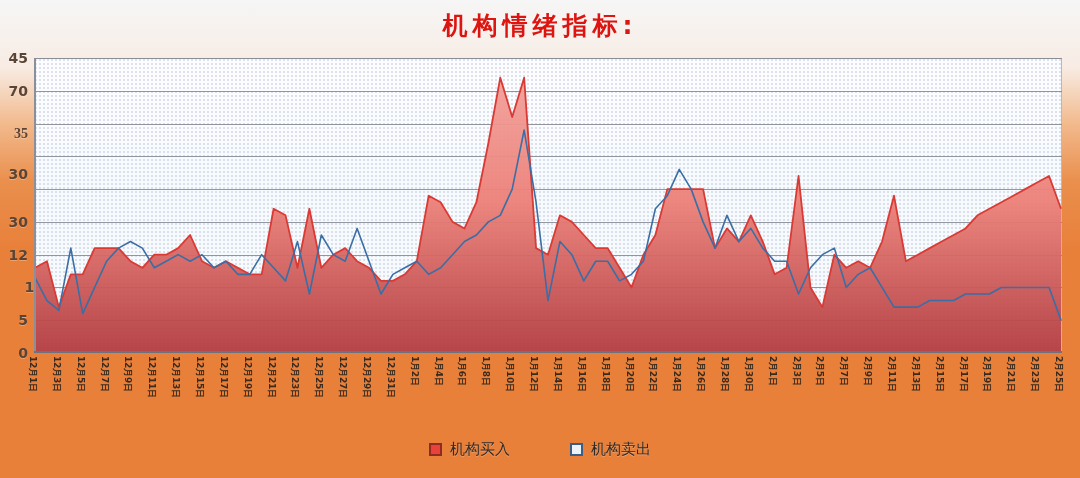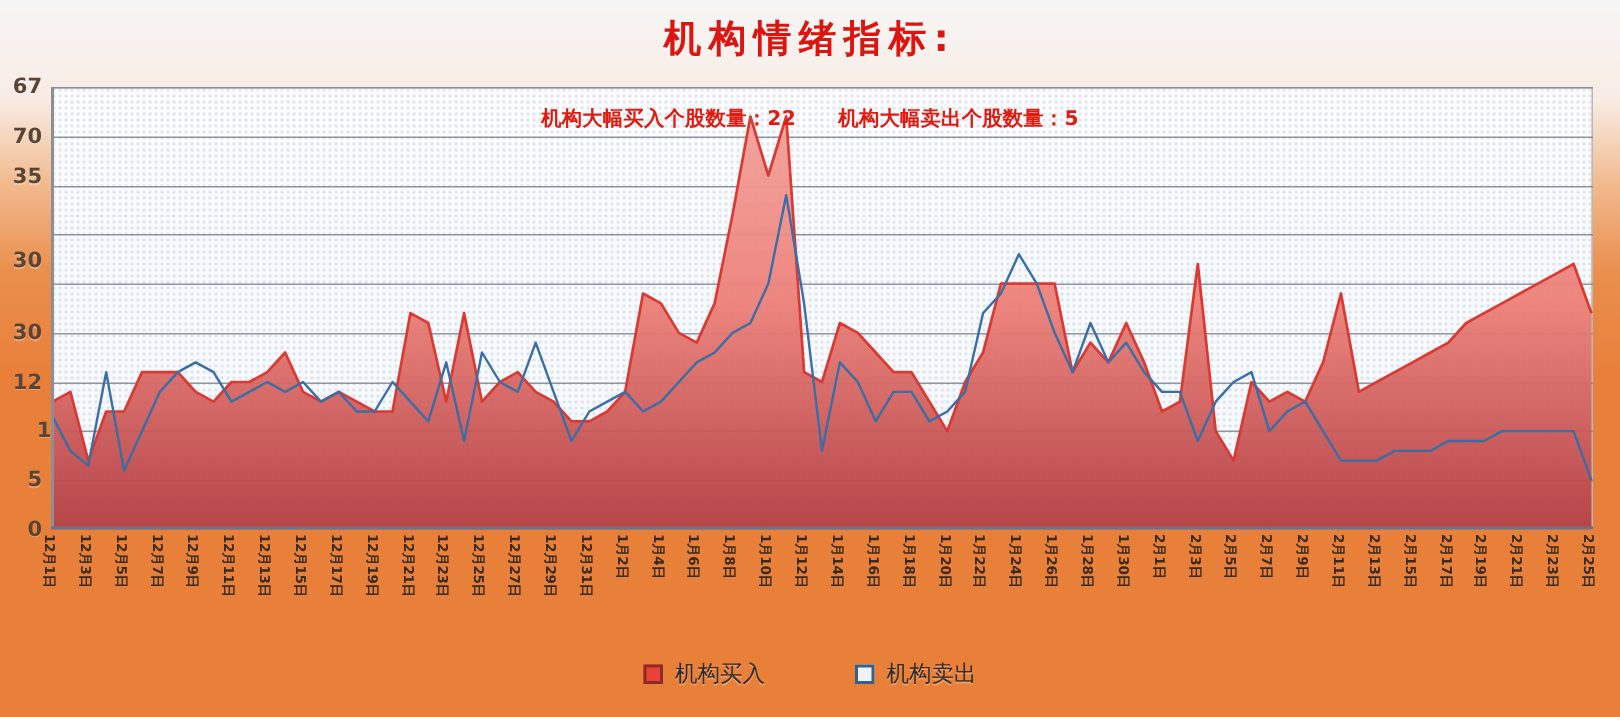--- a/index.html
+++ b/index.html
@@ -100,23 +100,23 @@
   </div>
 
   <div class="ylabels" id="ylabels">
       <div class="ylabel" style="top: 295px;">0</div>
       <div class="ylabel" style="top: 262.222px;">5</div>
       <div class="ylabel" style="top: 229.444px; margin-left: 16px;">10</div>
       <div class="ylabel" style="top: 196.667px;">12</div>
       <div class="ylabel" style="top: 163.889px;">30</div>
       <div class="ylabel" style="top: 131.111px; margin-left: 28px;">25</div>
       <div class="ylabel" style="top: 116px;">30</div>
-      <div class="ylabel" style="top: 60px;">35</div>
+      <div class="ylabel" style="top: 76px; font-family: Liberation Serif, serif;">35</div>
       <div class="ylabel" style="top: 32.7778px;">70</div>
-      <div class="ylabel" style="top: 0px;">67</div>
+      <div class="ylabel" style="top: 0px;">45</div>
     </div>
 
   <div class="plot-wrap">
     <div class="plot-bg"></div>
     <div id="gridlines">
         <div class="gridline" style="top: 262.222px;"></div>
         <div class="gridline" style="top: 229.444px;"></div>
         <div class="gridline" style="top: 196.667px;"></div>
         <div class="gridline" style="top: 163.889px;"></div>
         <div class="gridline" style="top: 131.111px;"></div>
@@ -134,25 +134,20 @@
           </linearGradient>
         </defs>
         <polygon points="1,295 1,209.77777777777777 12.930232558139535,203.22222222222223 24.86046511627907,249.11111111111111 36.7906976744186,216.33333333333331 48.72093023255814,216.33333333333331 60.651162790697676,190.1111111111111 72.5813953488372,190.1111111111111 84.51162790697674,190.1111111111111 96.44186046511628,203.22222222222223 108.37209302325581,209.77777777777777 120.30232558139535,196.66666666666669 132.2325581395349,196.66666666666669 144.1627906976744,190.1111111111111 156.09302325581396,177 168.02325581395348,203.22222222222223 179.95348837209303,209.77777777777777 191.88372093023256,203.22222222222223 203.8139534883721,209.77777777777777 215.74418604651163,216.33333333333331 227.67441860465115,216.33333333333331 239.6046511627907,150.77777777777777 251.53488372093022,157.33333333333334 263.4651162790698,209.77777777777777 275.3953488372093,150.77777777777777 287.3255813953488,209.77777777777777 299.25581395348837,196.66666666666669 311.1860465116279,190.1111111111111 323.1162790697674,203.22222222222223 335.04651162790697,209.77777777777777 346.9767441860465,222.88888888888889 358.90697674418607,222.88888888888889 370.83720930232556,216.33333333333331 382.7674418604651,203.22222222222223 394.69767441860466,137.66666666666666 406.6279069767442,144.22222222222223 418.5581395348837,163.88888888888889 430.48837209302326,170.44444444444446 442.4186046511628,144.22222222222223 454.3488372093023,85.2222222222222 466.27906976744185,19.666666666666686 478.2093023255814,59 490.13953488372096,19.666666666666686 502.06976744186045,190.1111111111111 514,196.66666666666669 525.9302325581396,157.33333333333334 537.8604651162791,163.88888888888889 549.7906976744187,177 561.7209302325581,190.1111111111111 573.6511627906976,190.1111111111111 585.5813953488372,209.77777777777777 597.5116279069767,229.44444444444446 609.4418604651163,196.66666666666669 621.3720930232558,177 633.3023255813954,131.11111111111111 645.2325581395348,131.11111111111111 657.1627906976744,131.11111111111111 669.0930232558139,131.11111111111111 681.0232558139535,190.1111111111111 692.953488372093,170.44444444444446 704.8837209302326,183.55555555555554 716.8139534883721,157.33333333333334 728.7441860465116,183.55555555555554 740.6744186046511,216.33333333333331 752.6046511627907,209.77777777777777 764.5348837209302,118 776.4651162790698,229.44444444444446 788.3953488372093,249.11111111111111 800.3255813953489,196.66666666666669 812.2558139534884,209.77777777777777 824.1860465116279,203.22222222222223 836.1162790697674,209.77777777777777 848.046511627907,183.55555555555554 859.9767441860465,137.66666666666666 871.9069767441861,203.22222222222223 883.8372093023256,196.66666666666669 895.7674418604652,190.1111111111111 907.6976744186046,183.55555555555554 919.6279069767442,177 931.5581395348837,170.44444444444446 943.4883720930233,157.33333333333334 955.4186046511628,150.77777777777777 967.3488372093024,144.22222222222223 979.2790697674419,137.66666666666666 991.2093023255813,131.11111111111111 1003.1395348837209,124.55555555555557 1015.0697674418604,118 1027,150.77777777777777 1027,295" fill="url(#areaGrad)"></polygon>
         <polyline points="1,209.77777777777777 12.930232558139535,203.22222222222223 24.86046511627907,249.11111111111111 36.7906976744186,216.33333333333331 48.72093023255814,216.33333333333331 60.651162790697676,190.1111111111111 72.5813953488372,190.1111111111111 84.51162790697674,190.1111111111111 96.44186046511628,203.22222222222223 108.37209302325581,209.77777777777777 120.30232558139535,196.66666666666669 132.2325581395349,196.66666666666669 144.1627906976744,190.1111111111111 156.09302325581396,177 168.02325581395348,203.22222222222223 179.95348837209303,209.77777777777777 191.88372093023256,203.22222222222223 203.8139534883721,209.77777777777777 215.74418604651163,216.33333333333331 227.67441860465115,216.33333333333331 239.6046511627907,150.77777777777777 251.53488372093022,157.33333333333334 263.4651162790698,209.77777777777777 275.3953488372093,150.77777777777777 287.3255813953488,209.77777777777777 299.25581395348837,196.66666666666669 311.1860465116279,190.1111111111111 323.1162790697674,203.22222222222223 335.04651162790697,209.77777777777777 346.9767441860465,222.88888888888889 358.90697674418607,222.88888888888889 370.83720930232556,216.33333333333331 382.7674418604651,203.22222222222223 394.69767441860466,137.66666666666666 406.6279069767442,144.22222222222223 418.5581395348837,163.88888888888889 430.48837209302326,170.44444444444446 442.4186046511628,144.22222222222223 454.3488372093023,85.2222222222222 466.27906976744185,19.666666666666686 478.2093023255814,59 490.13953488372096,19.666666666666686 502.06976744186045,190.1111111111111 514,196.66666666666669 525.9302325581396,157.33333333333334 537.8604651162791,163.88888888888889 549.7906976744187,177 561.7209302325581,190.1111111111111 573.6511627906976,190.1111111111111 585.5813953488372,209.77777777777777 597.5116279069767,229.44444444444446 609.4418604651163,196.66666666666669 621.3720930232558,177 633.3023255813954,131.11111111111111 645.2325581395348,131.11111111111111 657.1627906976744,131.11111111111111 669.0930232558139,131.11111111111111 681.0232558139535,190.1111111111111 692.953488372093,170.44444444444446 704.8837209302326,183.55555555555554 716.8139534883721,157.33333333333334 728.7441860465116,183.55555555555554 740.6744186046511,216.33333333333331 752.6046511627907,209.77777777777777 764.5348837209302,118 776.4651162790698,229.44444444444446 788.3953488372093,249.11111111111111 800.3255813953489,196.66666666666669 812.2558139534884,209.77777777777777 824.1860465116279,203.22222222222223 836.1162790697674,209.77777777777777 848.046511627907,183.55555555555554 859.9767441860465,137.66666666666666 871.9069767441861,203.22222222222223 883.8372093023256,196.66666666666669 895.7674418604652,190.1111111111111 907.6976744186046,183.55555555555554 919.6279069767442,177 931.5581395348837,170.44444444444446 943.4883720930233,157.33333333333334 955.4186046511628,150.77777777777777 967.3488372093024,144.22222222222223 979.2790697674419,137.66666666666666 991.2093023255813,131.11111111111111 1003.1395348837209,124.55555555555557 1015.0697674418604,118 1027,150.77777777777777" fill="none" stroke="#d93a34" stroke-width="1.8" stroke-linejoin="round"></polyline>
         <polyline points="1,219.61111111111111 12.930232558139535,242.55555555555554 24.86046511627907,252.38888888888889 36.7906976744186,190.1111111111111 48.72093023255814,255.66666666666666 60.651162790697676,229.44444444444446 72.5813953488372,203.22222222222223 84.51162790697674,190.1111111111111 96.44186046511628,183.55555555555554 108.37209302325581,190.1111111111111 120.30232558139535,209.77777777777777 132.2325581395349,203.22222222222223 144.1627906976744,196.66666666666669 156.09302325581396,203.22222222222223 168.02325581395348,196.66666666666669 179.95348837209303,209.77777777777777 191.88372093023256,203.22222222222223 203.8139534883721,216.33333333333331 215.74418604651163,216.33333333333331 227.67441860465115,196.66666666666669 239.6046511627907,209.77777777777777 251.53488372093022,222.88888888888889 263.4651162790698,183.55555555555554 275.3953488372093,236 287.3255813953488,177 299.25581395348837,196.66666666666669 311.1860465116279,203.22222222222223 323.1162790697674,170.44444444444446 335.04651162790697,203.22222222222223 346.9767441860465,236 358.90697674418607,216.33333333333331 370.83720930232556,209.77777777777777 382.7674418604651,203.22222222222223 394.69767441860466,216.33333333333331 406.6279069767442,209.77777777777777 418.5581395348837,196.66666666666669 430.48837209302326,183.55555555555554 442.4186046511628,177 454.3488372093023,163.88888888888889 466.27906976744185,157.33333333333334 478.2093023255814,131.11111111111111 490.13953488372096,72.11111111111111 502.06976744186045,144.22222222222223 514,242.55555555555554 525.9302325581396,183.55555555555554 537.8604651162791,196.66666666666669 549.7906976744187,222.88888888888889 561.7209302325581,203.22222222222223 573.6511627906976,203.22222222222223 585.5813953488372,222.88888888888889 597.5116279069767,216.33333333333331 609.4418604651163,203.22222222222223 621.3720930232558,150.77777777777777 633.3023255813954,137.66666666666666 645.2325581395348,111.44444444444443 657.1627906976744,131.11111111111111 669.0930232558139,163.88888888888889 681.0232558139535,190.1111111111111 692.953488372093,157.33333333333334 704.8837209302326,183.55555555555554 716.8139534883721,170.44444444444446 728.7441860465116,190.1111111111111 740.6744186046511,203.22222222222223 752.6046511627907,203.22222222222223 764.5348837209302,236 776.4651162790698,209.77777777777777 788.3953488372093,196.66666666666669 800.3255813953489,190.1111111111111 812.2558139534884,229.44444444444446 824.1860465116279,216.33333333333331 836.1162790697674,209.77777777777777 848.046511627907,229.44444444444446 859.9767441860465,249.11111111111111 871.9069767441861,249.11111111111111 883.8372093023256,249.11111111111111 895.7674418604652,242.55555555555554 907.6976744186046,242.55555555555554 919.6279069767442,242.55555555555554 931.5581395348837,236 943.4883720930233,236 955.4186046511628,236 967.3488372093024,229.44444444444446 979.2790697674419,229.44444444444446 991.2093023255813,229.44444444444446 1003.1395348837209,229.44444444444446 1015.0697674418604,229.44444444444446 1027,262.22222222222223" fill="none" stroke="#3a6ea5" stroke-width="1.6" stroke-linejoin="round"></polyline>
       </svg>
     <div class="axis-left"></div>
     <div class="axis-base"></div>
   </div>
 
-  <div class="annot">
-    <span>机构大幅买入个股数量：22</span>
-    <span class="gap"></span>
-    <span>机构大幅卖出个股数量：5</span>
-  </div>
 
   <div class="xlabels" id="xlabels">
       <div class="xlabel" style="left: 5px;">12月1日</div>
       <div class="xlabel" style="left: 28.8605px;">12月3日</div>
       <div class="xlabel" style="left: 52.7209px;">12月5日</div>
       <div class="xlabel" style="left: 76.5814px;">12月7日</div>
       <div class="xlabel" style="left: 100.442px;">12月9日</div>
       <div class="xlabel" style="left: 124.302px;">12月11日</div>
       <div class="xlabel" style="left: 148.163px;">12月13日</div>
       <div class="xlabel" style="left: 172.023px;">12月15日</div>

